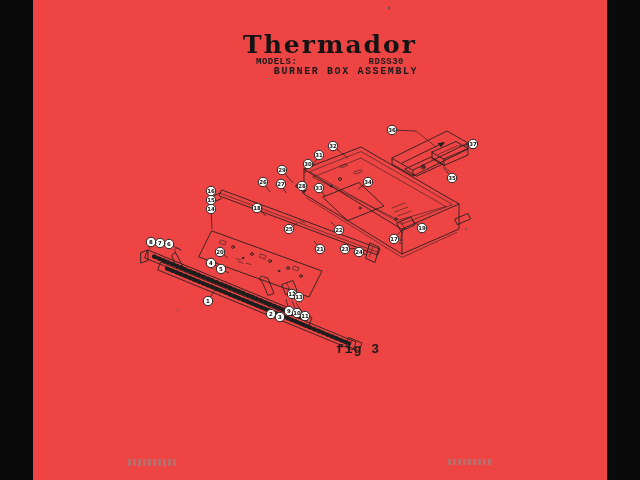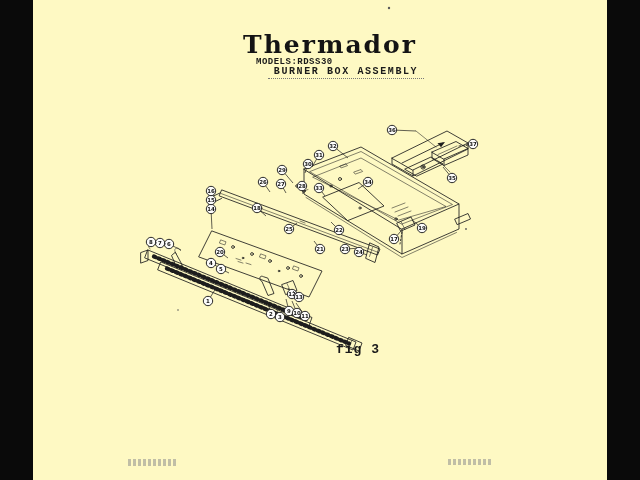--- a/index.html
+++ b/index.html
@@ -1,25 +1,25 @@
 <!DOCTYPE html>
 <html><head>
 <meta charset="utf-8">
 <style>
   html,body{margin:0;padding:0;background:#222;}
-  .stage{position:relative;width:640px;height:480px;background:#fef9c3;overflow:hidden;
+  .stage{position:relative;width:640px;height:480px;background:#ef4444;overflow:hidden;
          font-family:"Liberation Sans",sans-serif;}
   .scan-bar{position:absolute;top:0;height:480px;background:#0a0a0a;}
   .scan-bar.left{left:0;width:33px;}
   .scan-bar.right{left:607px;width:33px;}
   .brand-title{position:absolute;left:230px;top:30px;width:200px;text-align:center;
     font-family:"DejaVu Serif",serif;font-weight:bold;font-size:25px;letter-spacing:2px;
     color:#141414;margin:0;}
   .models-row{position:absolute;left:256px;top:57px;width:148px;display:flex;
-    justify-content:flex-start;font-family:"Liberation Mono",monospace;
+    justify-content:space-between;font-family:"Liberation Mono",monospace;
     font-weight:bold;font-size:9px;letter-spacing:.5px;color:#1a1a1a;}
   .subtitle{position:absolute;left:268px;top:66px;width:156px;text-align:center;
     font-family:"Liberation Mono",monospace;font-weight:bold;font-size:10px;
     letter-spacing:1.6px;color:#1a1a1a;border-bottom:1px dotted #777;padding-bottom:1px;}
   .fig-caption{position:absolute;left:336px;top:342px;font-family:"Liberation Mono",monospace;
     font-weight:bold;font-size:13px;letter-spacing:1px;color:#1a1a1a;}
   svg.diagram{position:absolute;left:0;top:0;width:640px;height:480px;}
   .art path,.art line,.art circle{stroke:#1d1d1d;stroke-width:.85;fill:none;
     stroke-linejoin:round;stroke-linecap:round;}
   .art .thin{stroke-width:.55;}

